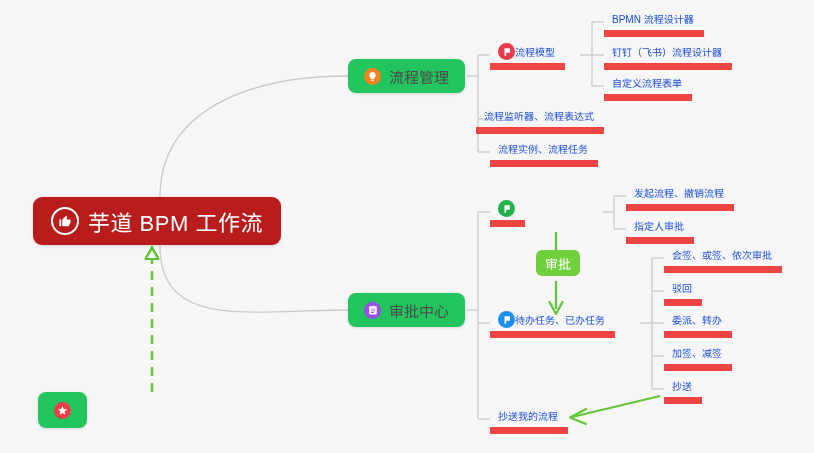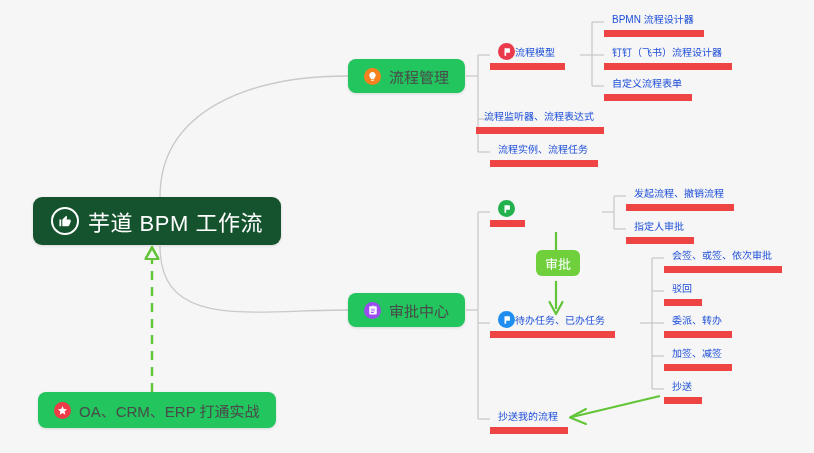--- a/index.html
+++ b/index.html
@@ -12,21 +12,21 @@
     position:relative;
   }
   #canvas{position:relative;width:814px;height:453px;}
   svg.links{position:absolute;left:0;top:0;width:814px;height:453px;pointer-events:none;}
 
   
   .node{position:absolute;display:flex;align-items:center;box-sizing:border-box;white-space:nowrap;}
 
   
   .root{
-    background:#14532d;
+    background:#b91c1c;
     color:#ffffff;
     border-radius:9px;
     padding:0 18px;
     height:48px;
     font-size:22px;
     letter-spacing:.5px;
     box-shadow:0 1px 3px rgba(0,0,0,.13);
   }
   .root .label{margin-left:9px;}
 
@@ -241,16 +241,15 @@
   <div class="node leaf no-icon" style="left:490px;top:404px;">
     <span class="label">抄送我的流程</span>
   </div>
 
   <div class="node card" style="left:38px;top:392px;height:36px;">
     <span class="ic ic-star">
       <svg width="11" height="11" viewBox="0 0 24 24" fill="#ffffff">
         <path d="M12 17.27 18.18 21l-1.64-7.03L22 9.24l-7.19-.61L12 2 9.19 8.63 2 9.24l5.46 4.73L5.82 21z"></path>
       </svg>
     </span>
-    <span class="label">OA、CRM、ERP 打通实战</span>
   </div>
 
 </div>
 
 </body></html>

